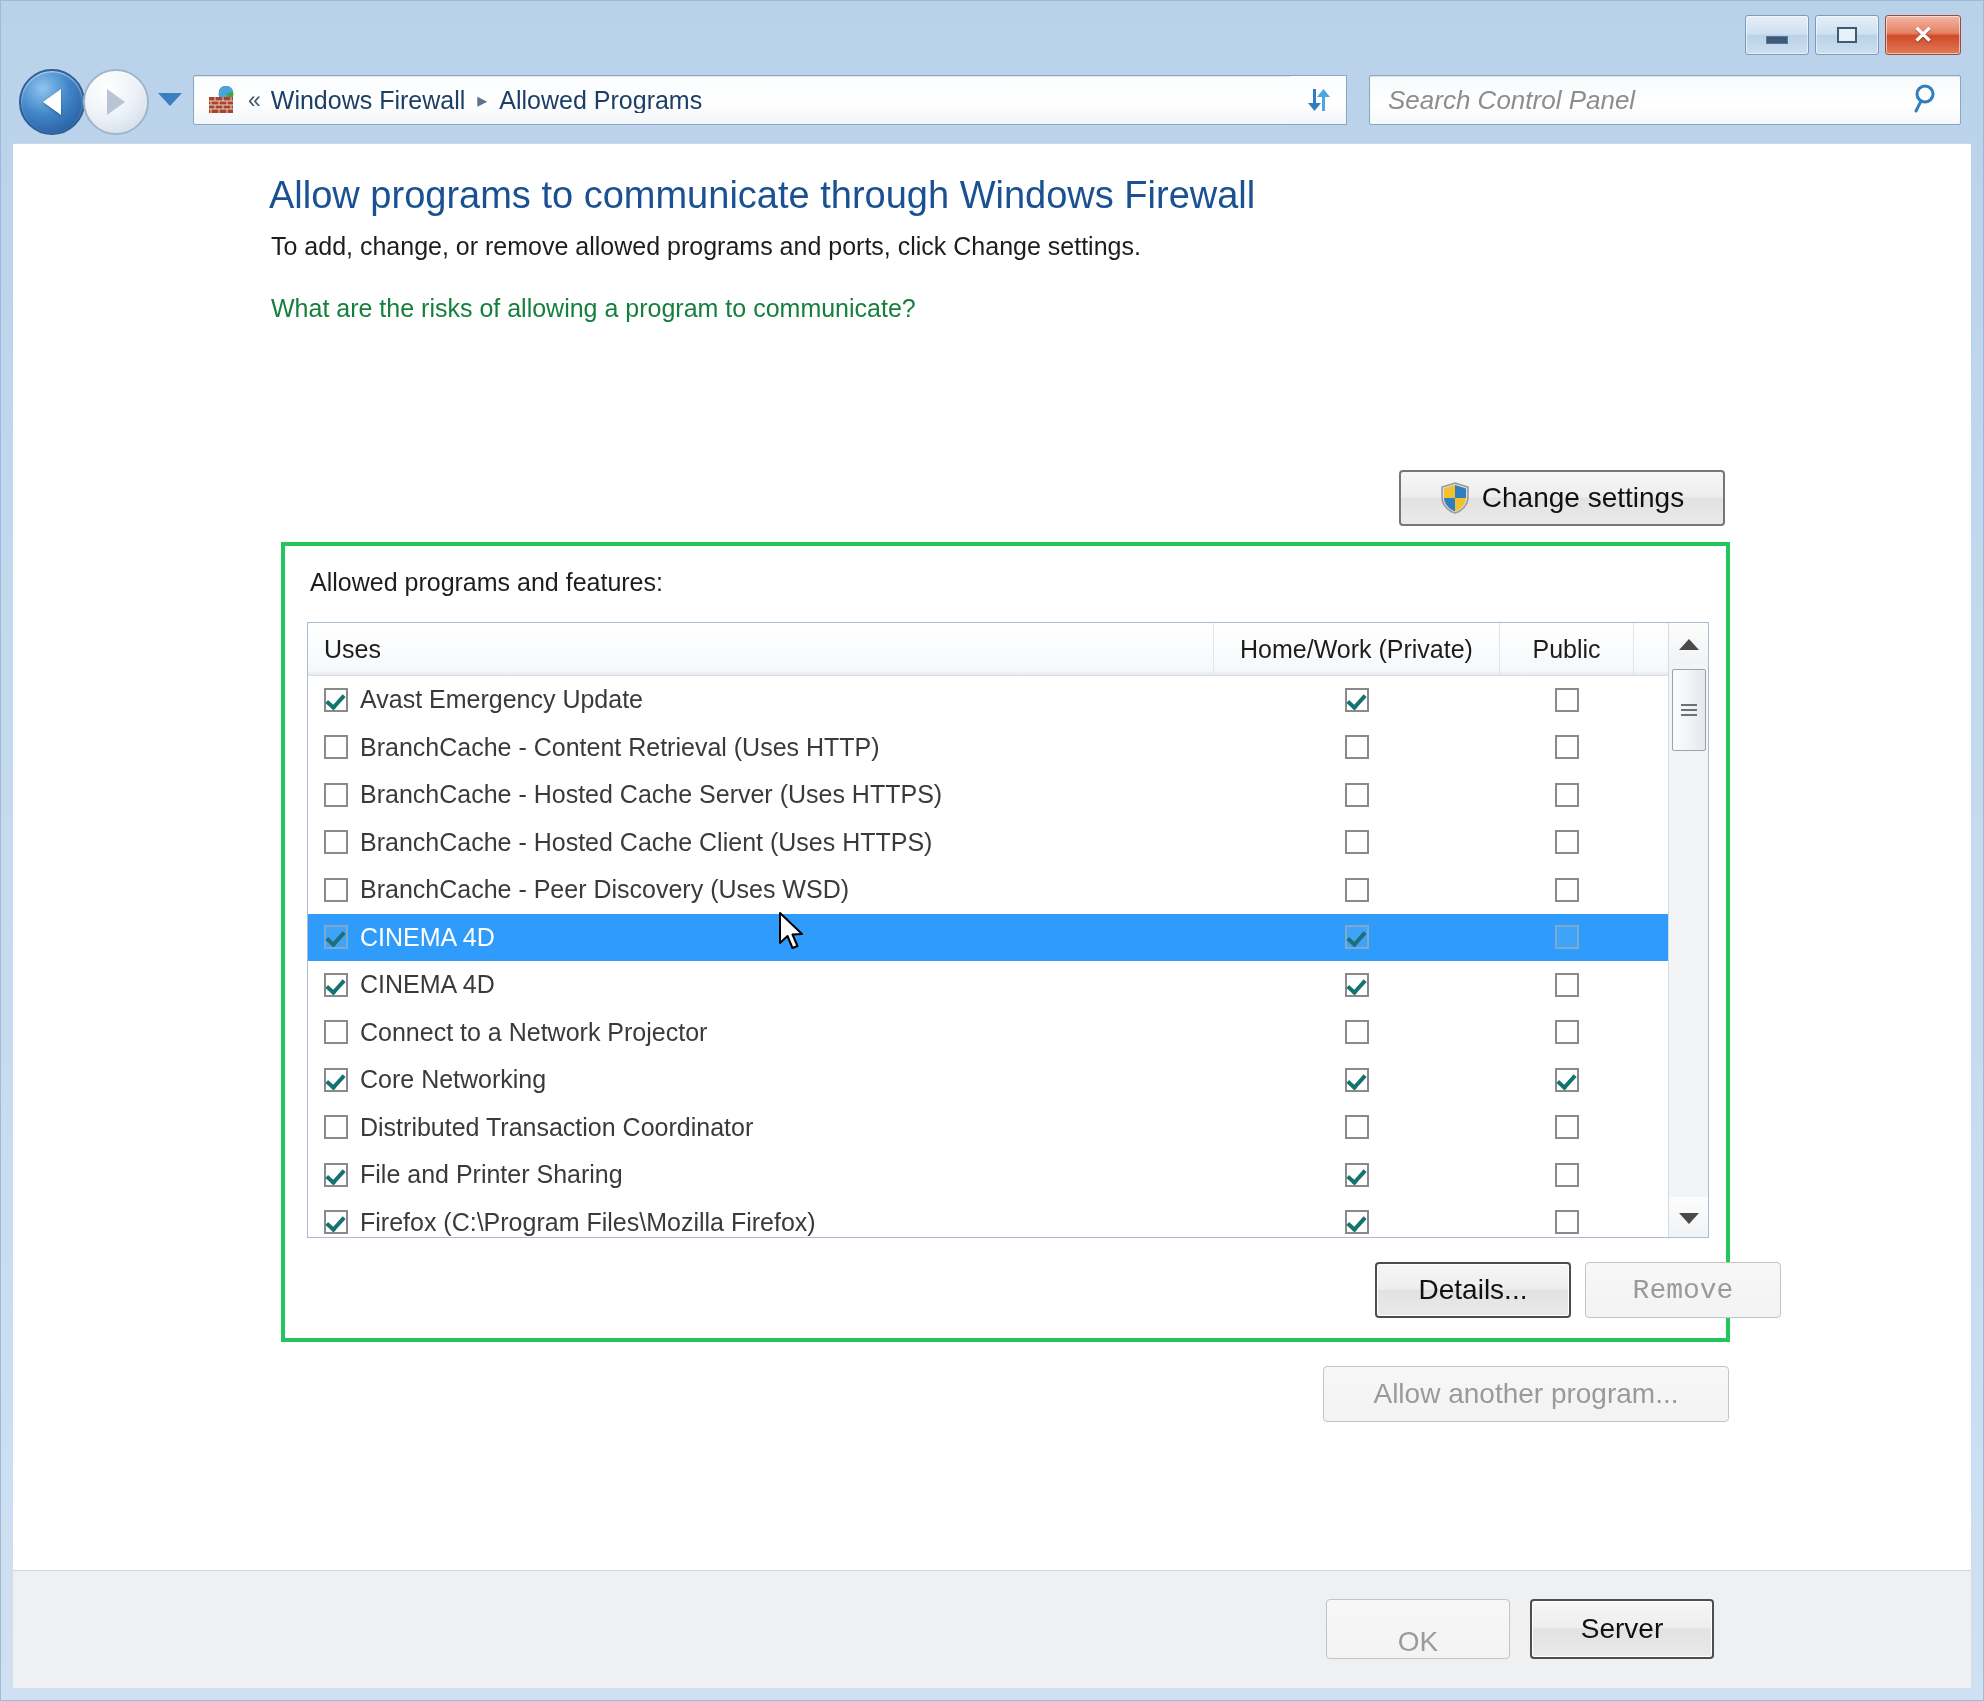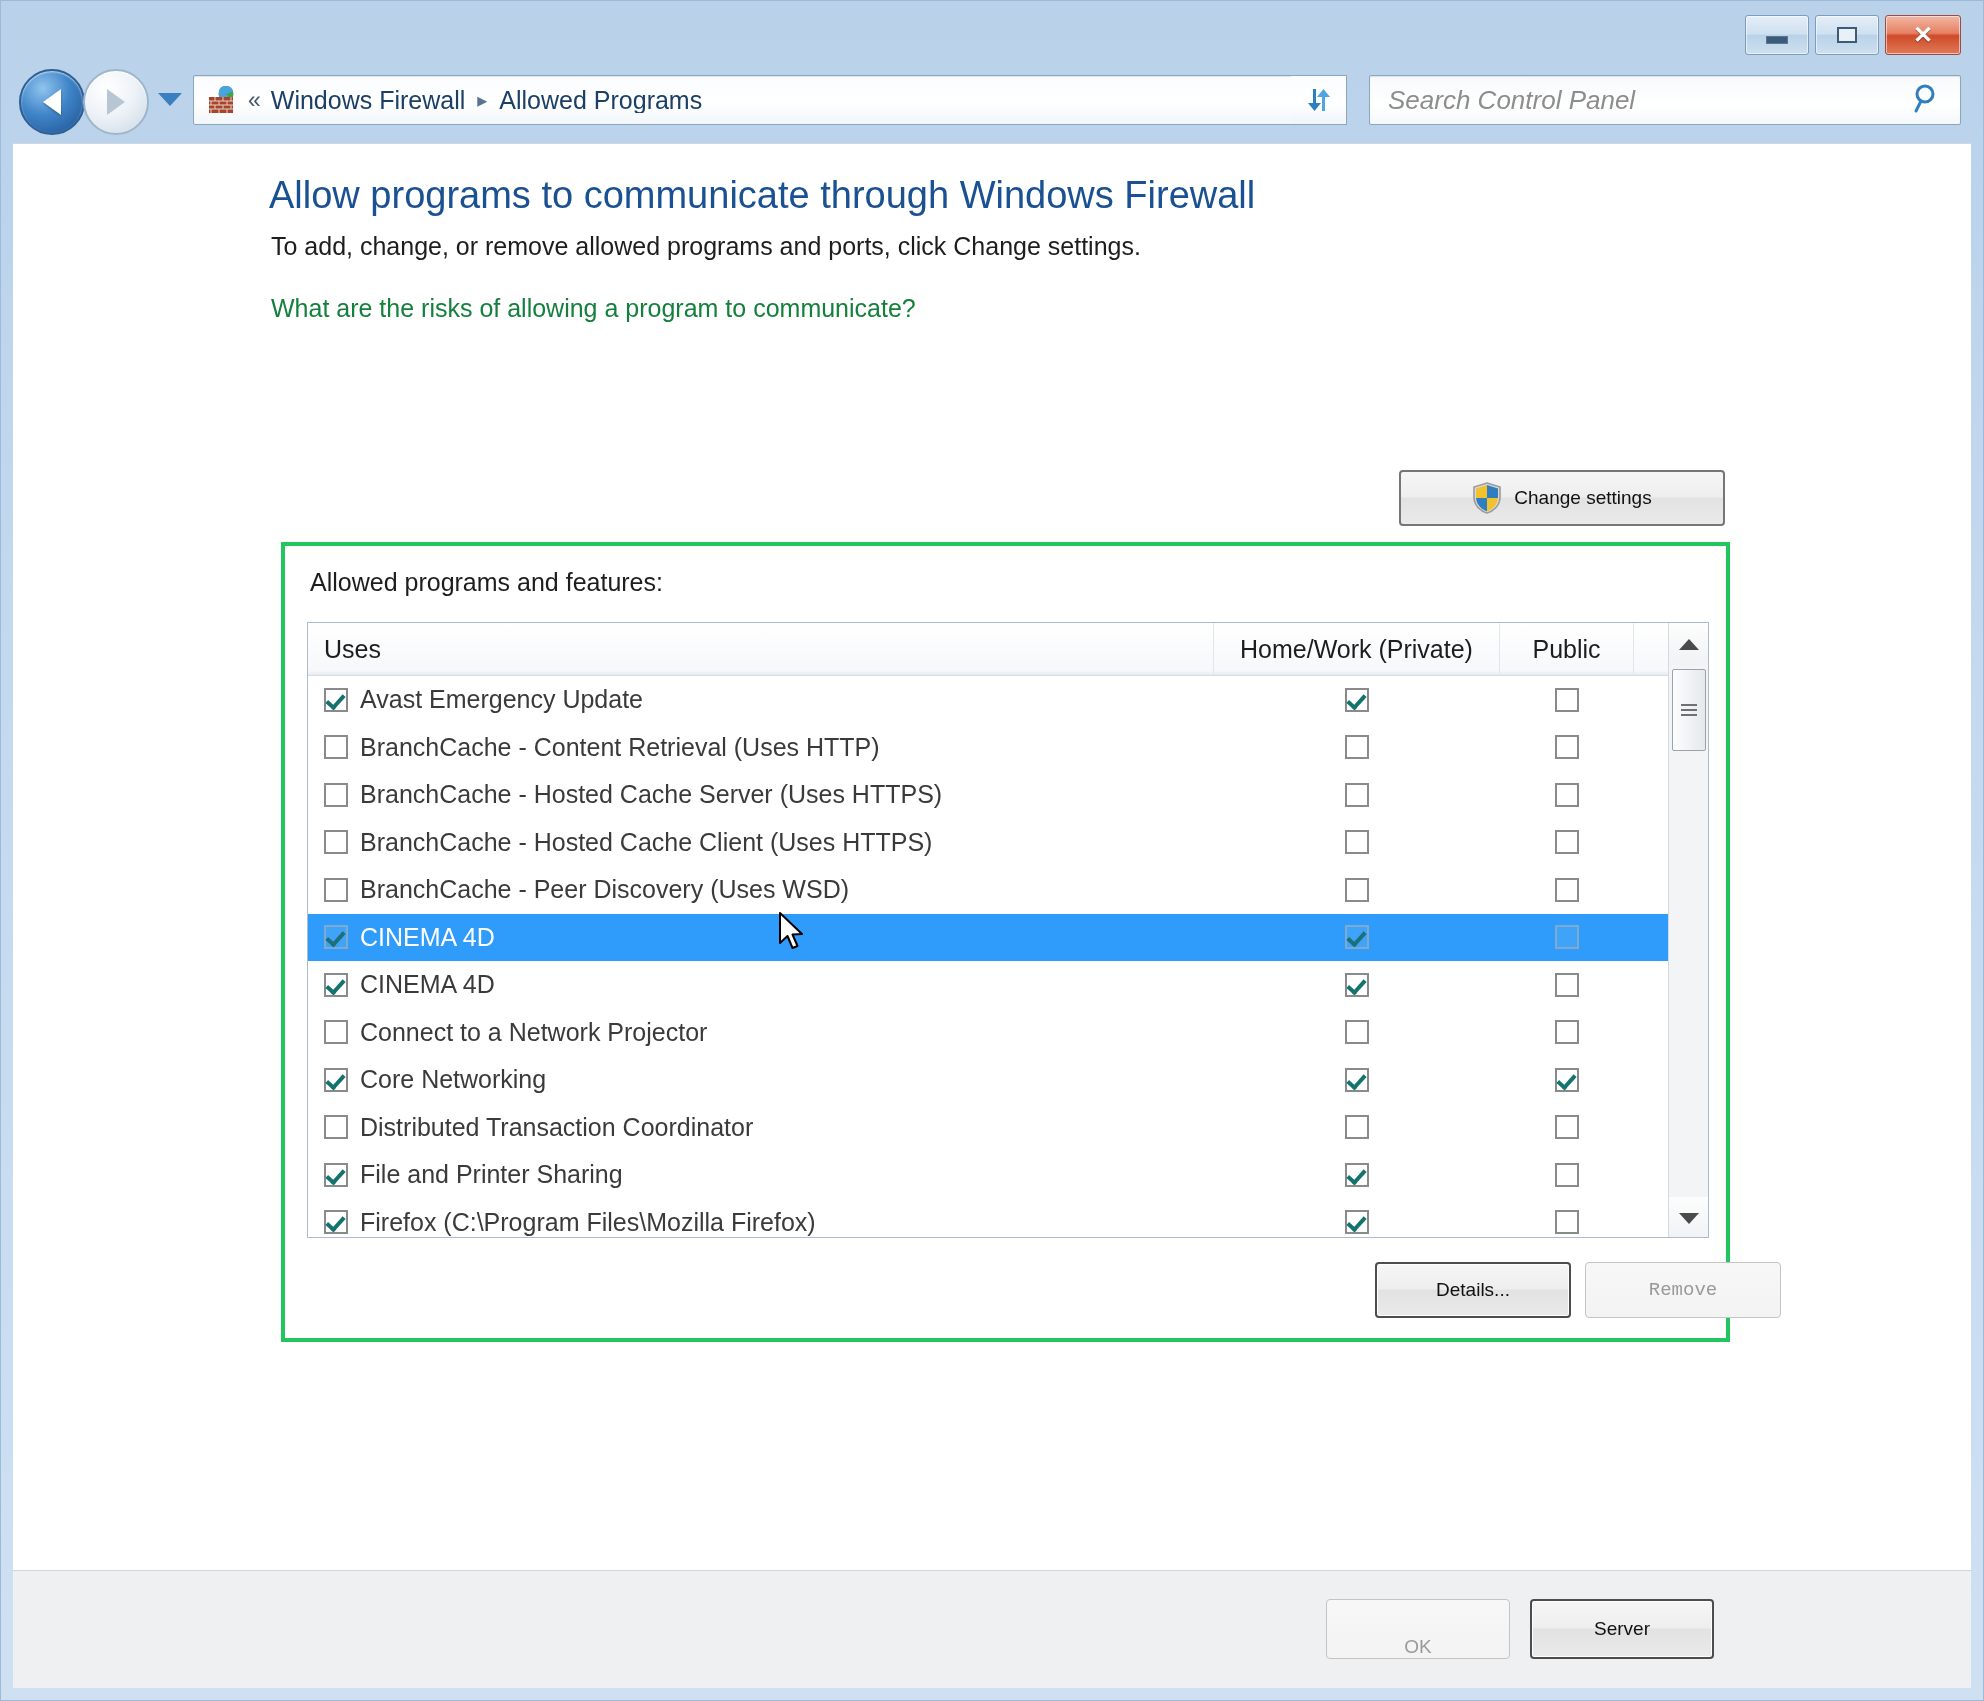--- a/index.html
+++ b/index.html
@@ -258,21 +258,21 @@
 
   
   .w7btn {
     box-sizing: border-box;
     border: 1px solid #9a9a9a;
     border-radius: 4px;
     background: linear-gradient(to bottom, #f6f6f6 0%, #eeeeee 48%, #e2e2e2 50%, #eaeaea 100%);
     display: flex;
     align-items: center;
     justify-content: center;
-    font-size: 19px;
+    font-size: 28px;
     color: #111111;
     white-space: nowrap;
     cursor: pointer;
   }
   .w7btn.disabled {
     color: #9a9a9a;
     border-color: #c4c4c4;
     background: linear-gradient(to bottom, #f7f7f7 0%, #f3f3f3 100%);
     cursor: default;
   }
@@ -800,20 +800,23 @@
       </div>
 
       <div id="btn-details" class="w7btn focused">
         <span>Details...</span>
       </div>
       <div id="btn-remove" class="w7btn disabled">
         <span>Remove</span>
       </div>
     </div>
 
+    <div id="btn-allow-another" class="w7btn disabled">
+      <span>Allow another program...</span>
+    </div>
 
     <div id="cursor">
       <svg width="30" height="44" viewBox="0 0 30 44">
         <path d="M2 2 L2 32 L9.5 25 L14.5 37 L19.5 35 L14.5 23.5 L24 23 Z" fill="#ffffff" stroke="#000000" stroke-width="2" stroke-linejoin="round"></path>
       </svg>
     </div>
   </div>
 
   <div id="footer">
     <div id="btn-ok" class="w7btn disabled">

